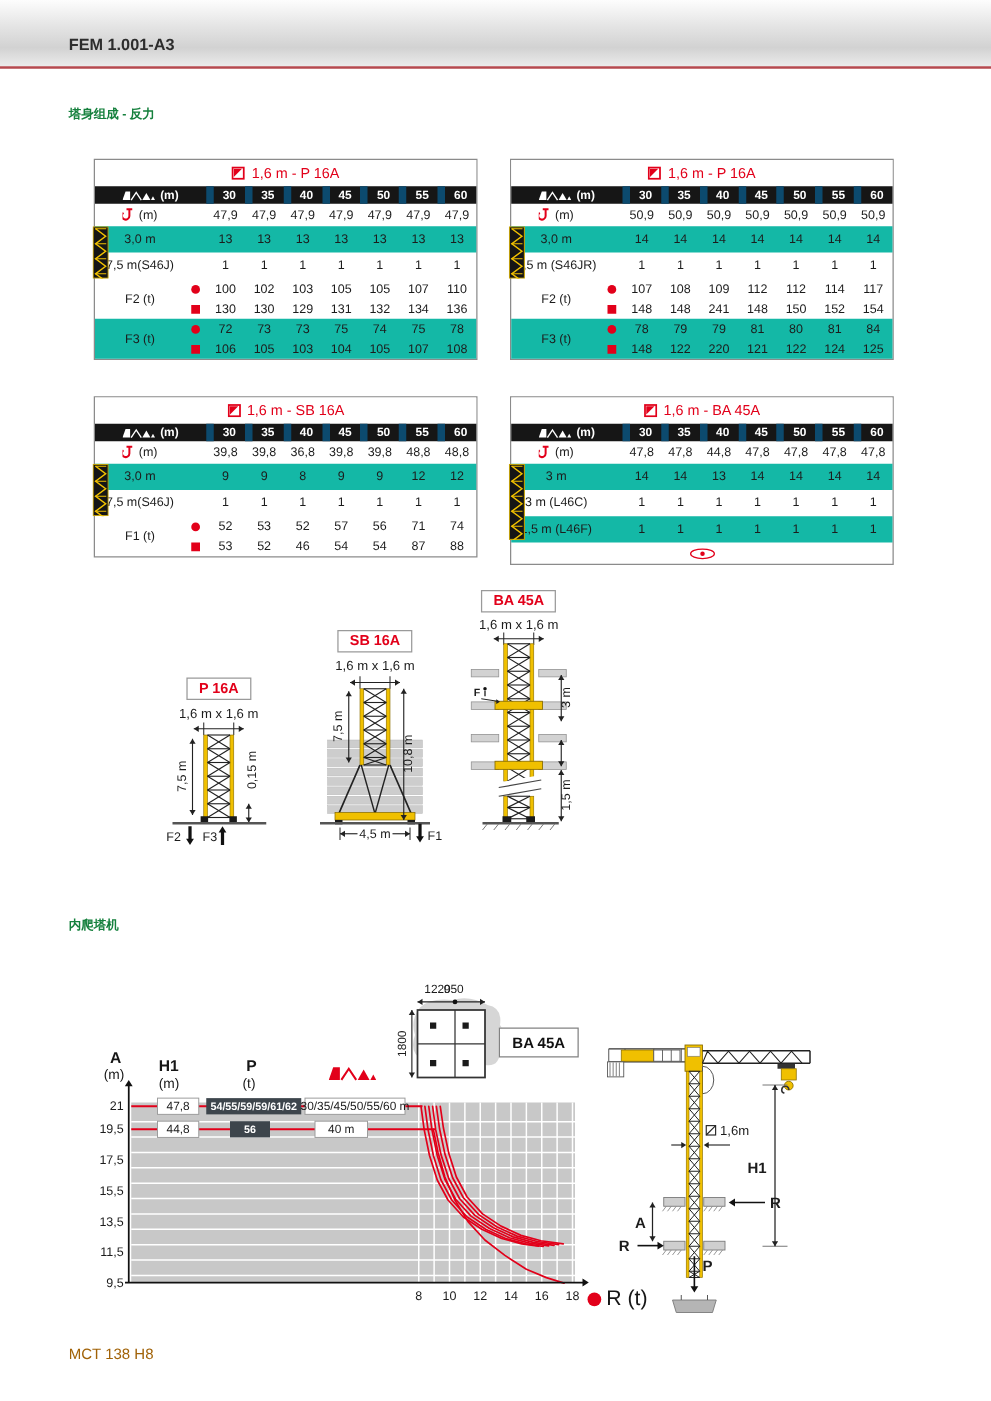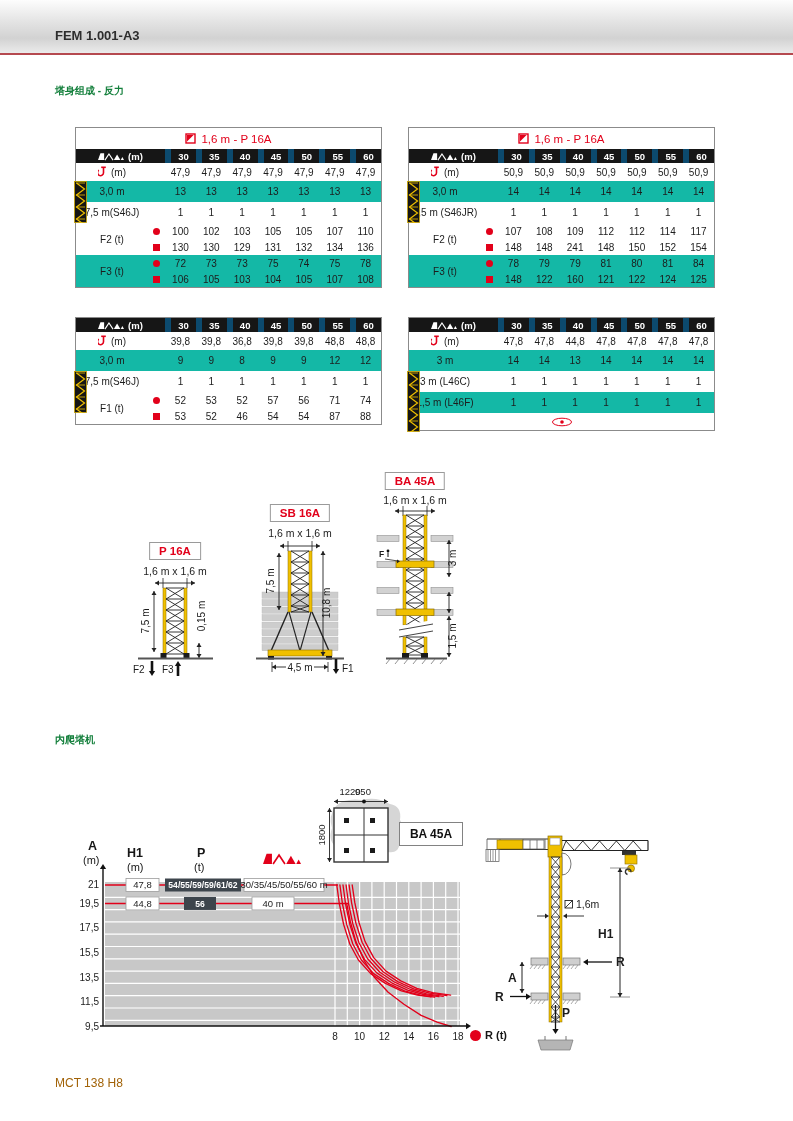--- a/index.html
+++ b/index.html
@@ -43,21 +43,21 @@
   .fp-box{position:absolute;left:399px;top:822px;width:64px;height:24px;border:1px solid #828282;
           background:#fff;display:flex;align-items:center;justify-content:center;
           font-weight:700;font-size:12px;color:#111;z-index:3}
 
   
   .ch-h{position:absolute;z-index:3;color:#161616}
   .b12{font-weight:700;font-size:12.5px}
   .u11{font-size:11px}
   .r-legend{position:absolute;left:470px;top:1029px;z-index:3;display:flex;align-items:center;gap:4px}
   .r-legend .dot{width:11px;height:11px;border-radius:50%;background:#e2001a;display:inline-block}
-  .r-legend .lbl{font-weight:700;font-size:11px;color:#161616}
+  .r-legend .lbl{font-weight:400;font-size:17px;color:#161616}
   svg text{font-family:"Liberation Sans",sans-serif}
 </style>
 </head>
 <body>
 
 <div id="page">
 
   <svg id="gfx" width="793" height="1121" viewBox="0 0 793 1121" style="position:absolute;left:0;top:0;z-index:1">
       <g>
         <line x1="155" y1="583" x2="195" y2="583" stroke="#222" stroke-width="0.9"></line>
@@ -746,38 +746,45 @@
             <span class="vcell">79</span>
             <span class="vcell">79</span>
             <span class="vcell">81</span>
             <span class="vcell">80</span>
             <span class="vcell">81</span>
             <span class="vcell">84</span>
           </div>
           <div class="vline">
             <span class="vcell">148</span>
             <span class="vcell">122</span>
-            <span class="vcell">160</span>
+            <span class="vcell">220</span>
             <span class="vcell">121</span>
             <span class="vcell">122</span>
             <span class="vcell">124</span>
             <span class="vcell">125</span>
           </div>
         </div>
       </div>
       <svg width="13" height="42" class="mast-abs">
         <rect x="0.5" y="0.5" width="12" height="41" fill="#151515" stroke="#caa500" stroke-width="0.8"></rect>
         <path d="M2.5,2 L10.5,8 L2.5,14 L10.5,20 L2.5,26 L10.5,32 L2.5,38 L10.5,44" fill="none" stroke="#f0c000" stroke-width="1.2"></path>
         <line x1="2" y1="2" x2="11" y2="2" stroke="#f0c000" stroke-width="0.8"></line>
         <line x1="2" y1="14" x2="11" y2="14" stroke="#f0c000" stroke-width="0.8"></line>
         <line x1="2" y1="26" x2="11" y2="26" stroke="#f0c000" stroke-width="0.8"></line>
         <line x1="2" y1="38" x2="11" y2="38" stroke="#f0c000" stroke-width="0.8"></line>
       </svg>
     </div>
   <div class="spec-table" style="left:75px;top:317px">
+      <div class="t-title">
+        <svg width="11" height="11">
+          <rect x="1" y="1" width="9" height="9" fill="#fff" stroke="#e2001a" stroke-width="1.4"></rect>
+          <polygon points="2,2 8.6,2 2,8.6" fill="#e2001a"></polygon>
+        </svg>
+        <span>1,6 m - SB 16A</span>
+      </div>
       <div class="t-head">
         <div class="hlbl">
           <svg width="26" height="10" viewBox="0 0 32 11">
             <polygon points="0,10.5 3,2 7.5,2 7.5,10.5" fill="#fff"></polygon>
             <polyline points="8.5,10.5 13.5,3 18.5,10.5" fill="none" stroke="#fff" stroke-width="1.4"></polyline>
             <polygon points="19.5,10.5 23.5,3.5 27.5,10.5" fill="#fff"></polygon>
             <polygon points="28,10.5 30,6.8 32,10.5" fill="#fff"></polygon>
           </svg>
           <span>(m)</span>
         </div>
@@ -876,20 +883,27 @@
       <svg width="13" height="42" class="mast-abs">
         <rect x="0.5" y="0.5" width="12" height="41" fill="#151515" stroke="#caa500" stroke-width="0.8"></rect>
         <path d="M2.5,2 L10.5,8 L2.5,14 L10.5,20 L2.5,26 L10.5,32 L2.5,38 L10.5,44" fill="none" stroke="#f0c000" stroke-width="1.2"></path>
         <line x1="2" y1="2" x2="11" y2="2" stroke="#f0c000" stroke-width="0.8"></line>
         <line x1="2" y1="14" x2="11" y2="14" stroke="#f0c000" stroke-width="0.8"></line>
         <line x1="2" y1="26" x2="11" y2="26" stroke="#f0c000" stroke-width="0.8"></line>
         <line x1="2" y1="38" x2="11" y2="38" stroke="#f0c000" stroke-width="0.8"></line>
       </svg>
     </div>
   <div class="spec-table" style="left:408px;top:317px">
+      <div class="t-title">
+        <svg width="11" height="11">
+          <rect x="1" y="1" width="9" height="9" fill="#fff" stroke="#e2001a" stroke-width="1.4"></rect>
+          <polygon points="2,2 8.6,2 2,8.6" fill="#e2001a"></polygon>
+        </svg>
+        <span>1,6 m - BA 45A</span>
+      </div>
       <div class="t-head">
         <div class="hlbl">
           <svg width="26" height="10" viewBox="0 0 32 11">
             <polygon points="0,10.5 3,2 7.5,2 7.5,10.5" fill="#fff"></polygon>
             <polyline points="8.5,10.5 13.5,3 18.5,10.5" fill="none" stroke="#fff" stroke-width="1.4"></polyline>
             <polygon points="19.5,10.5 23.5,3.5 27.5,10.5" fill="#fff"></polygon>
             <polygon points="28,10.5 30,6.8 32,10.5" fill="#fff"></polygon>
           </svg>
           <span>(m)</span>
         </div>

